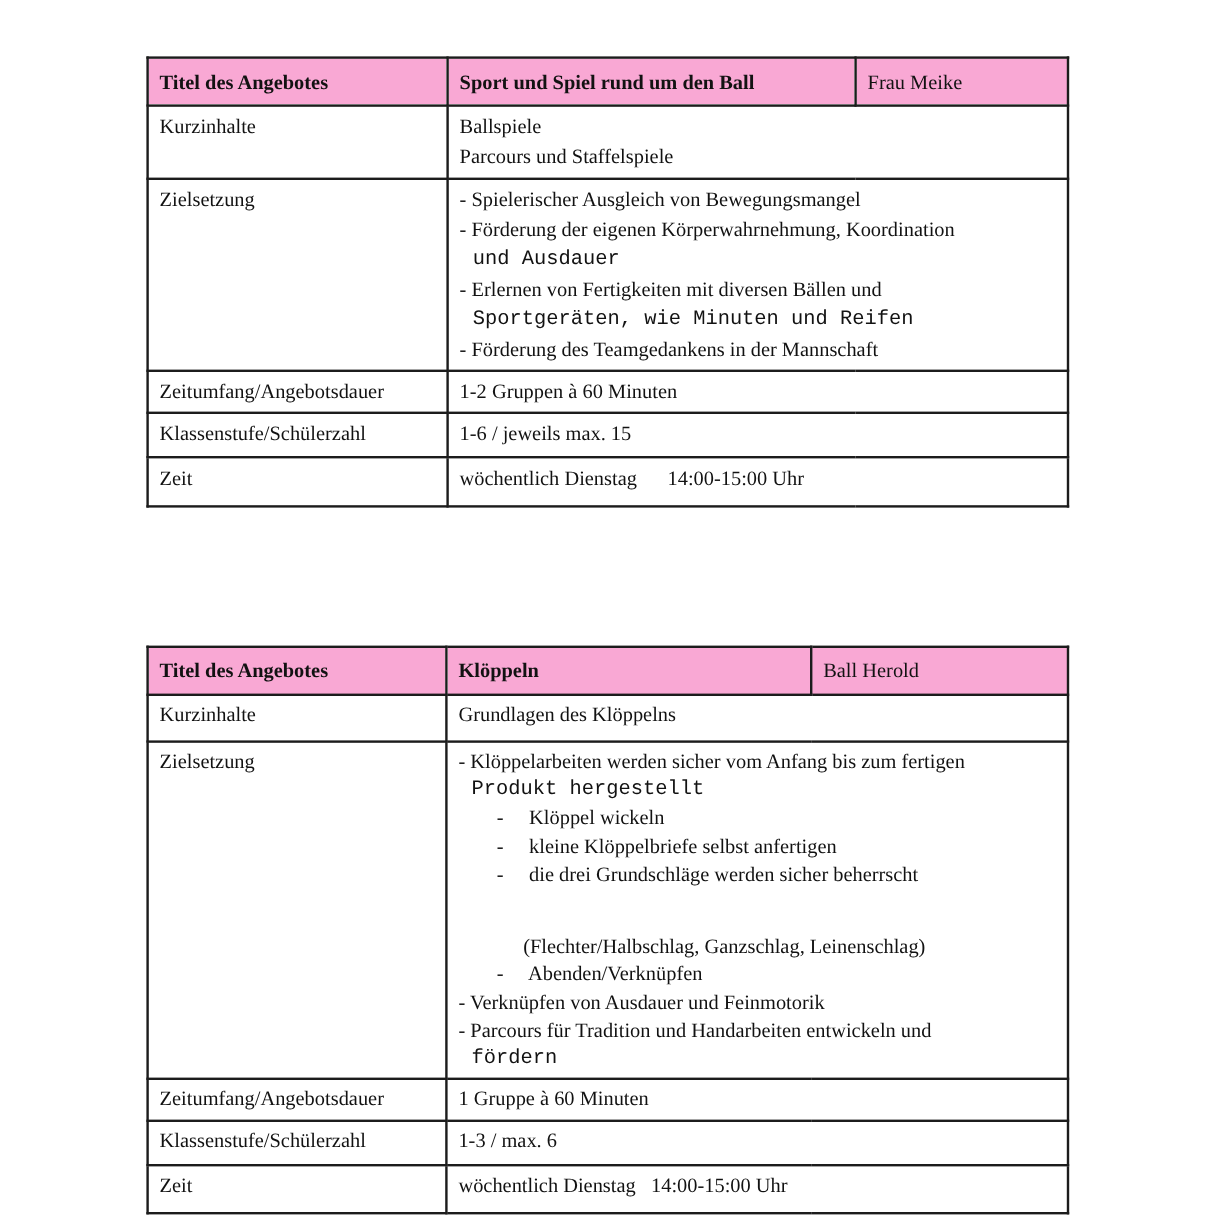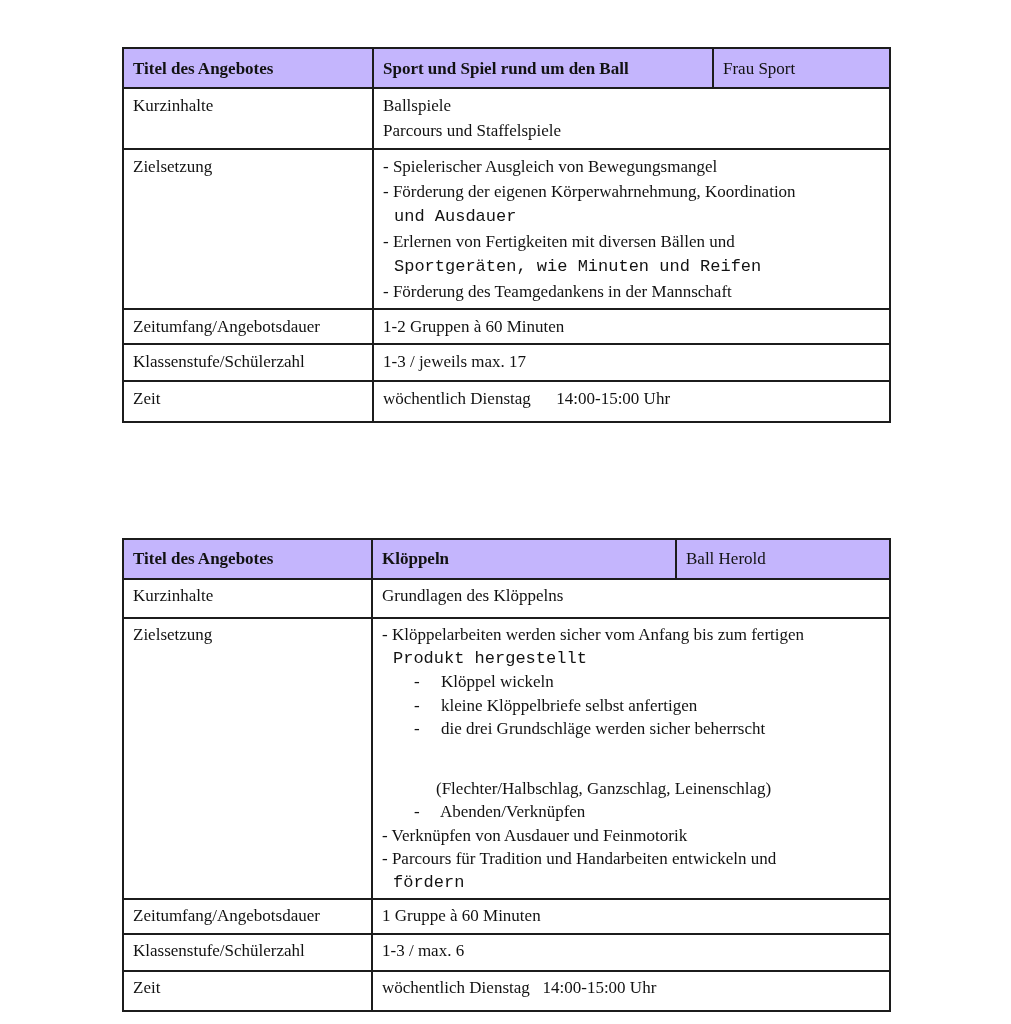--- a/index.html
+++ b/index.html
@@ -23,21 +23,21 @@
     vertical-align: top;
     padding: 4px 9px 4px 9px;
     overflow: hidden;
   }
   #table-1 { left: 122px; top: 47px; width: 767px; }
   #table-2 { left: 122px; top: 538px; width: 767px; }
   #table-1 td { line-height: 25px; }
   #table-2 td { line-height: 23.5px; }
 
   tr.r-header td {
-    background: #c4b5fd;
+    background: #f9a8d4;
     vertical-align: middle;
     padding-top: 2px; padding-bottom: 2px;
   }
   td.bold { font-weight: bold; }
 
   
   #table-1 tr.r-header       { height: 40px; }
   #table-1 tr.r-kurzinhalte  { height: 61px; }
   #table-1 tr.r-zielsetzung  { height: 157px; }
   #table-1 tr.r-zeitumfang   { height: 35px; }
@@ -63,21 +63,21 @@
 <table class="angebot" id="table-1">
   <colgroup>
     <col style="width:250px">
       <col style="width:340px">
       <col style="width:177px">
   </colgroup>
   <tbody>
       <tr class="r-header">
     <td class="bold">Titel des Angebotes</td>
     <td class="bold">Sport und Spiel rund um den Ball</td>
-    <td>Frau Sport</td>
+    <td>Frau Meike</td>
   </tr>
   <tr class="r-kurzinhalte">
     <td>Kurzinhalte</td>
     <td colspan="2">
       <div class="ln">Ballspiele</div>
       <div class="ln">Parcours und Staffelspiele</div>
     </td>
   </tr>
   <tr class="r-zielsetzung">
     <td>Zielsetzung</td>
@@ -89,21 +89,21 @@
       <div class="ln cont">Sportgeräten, wie Minuten und Reifen</div>
       <div class="ln">- Förderung des Teamgedankens in der Mannschaft</div>
     </td>
   </tr>
   <tr class="r-zeitumfang">
     <td>Zeitumfang/Angebotsdauer</td>
     <td colspan="2" class="val">1-2 Gruppen à 60 Minuten</td>
   </tr>
   <tr class="r-klassenstufe">
     <td>Klassenstufe/Schülerzahl</td>
-    <td colspan="2" class="val">1-3 / jeweils max. 17</td>
+    <td colspan="2" class="val">1-6 / jeweils max. 15</td>
   </tr>
   <tr class="r-zeit">
     <td>Zeit</td>
     <td colspan="2" class="val">wöchentlich Dienstag      14:00-15:00 Uhr</td>
   </tr>
 </tbody>
   </table>
 
 <table class="angebot" id="table-2">
   <colgroup>

